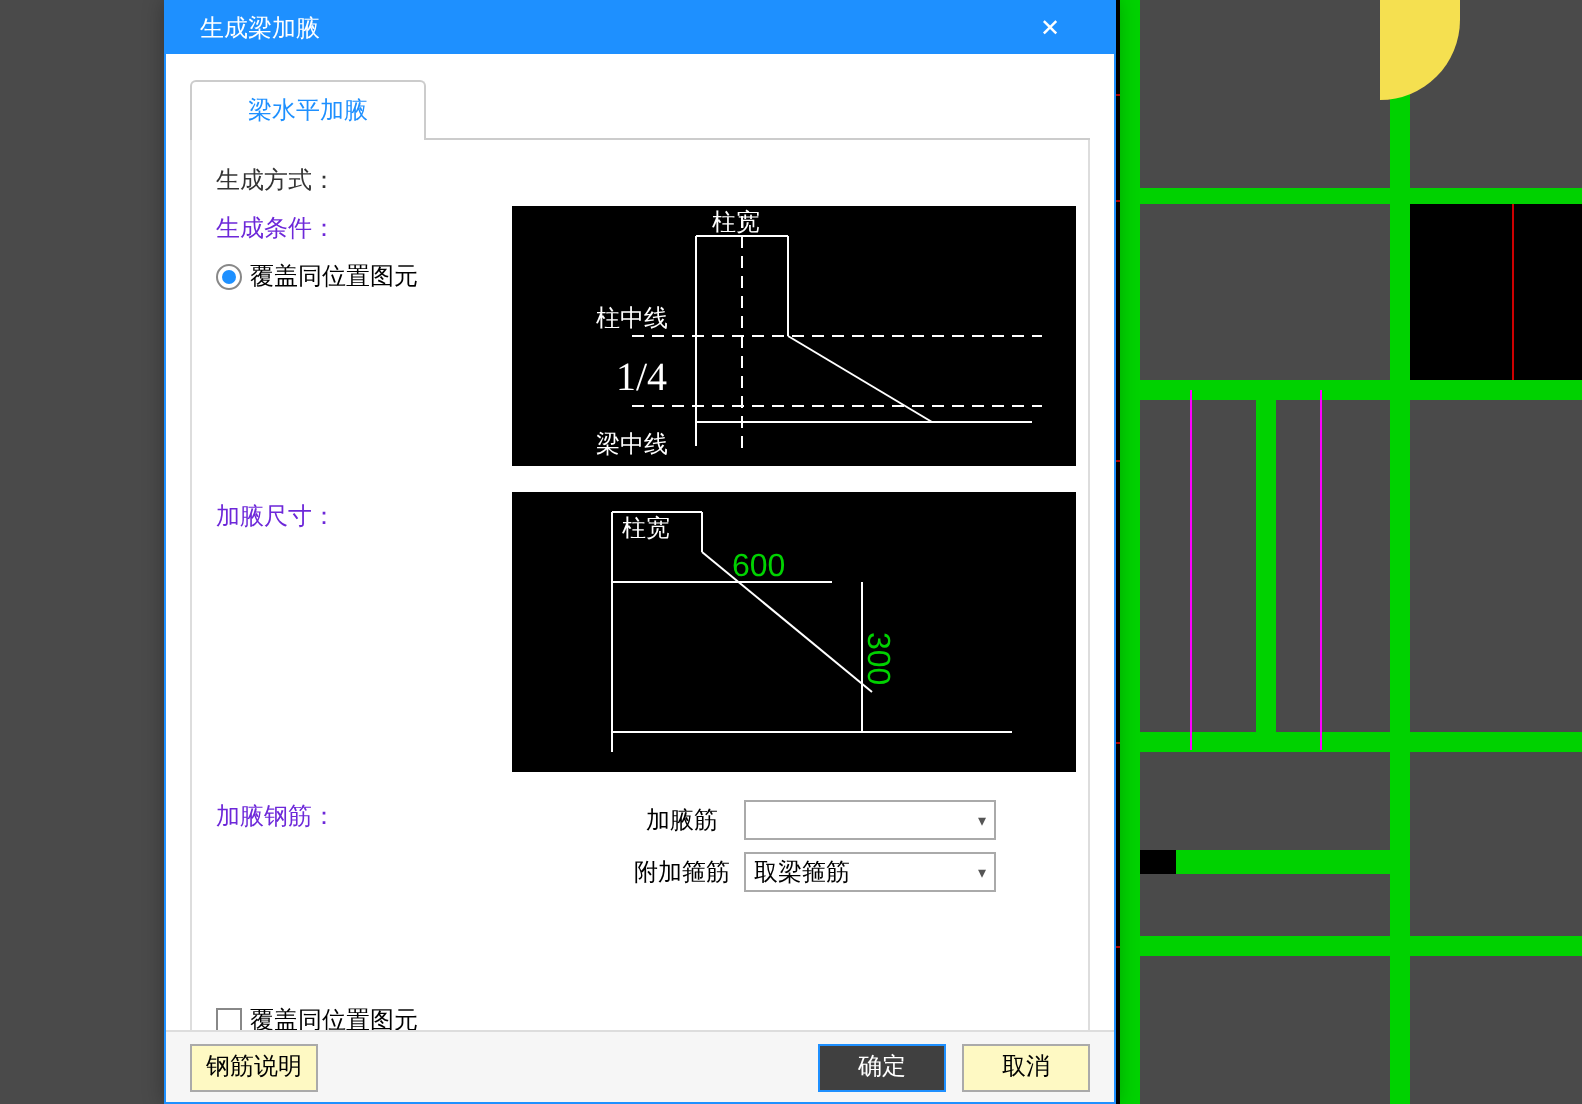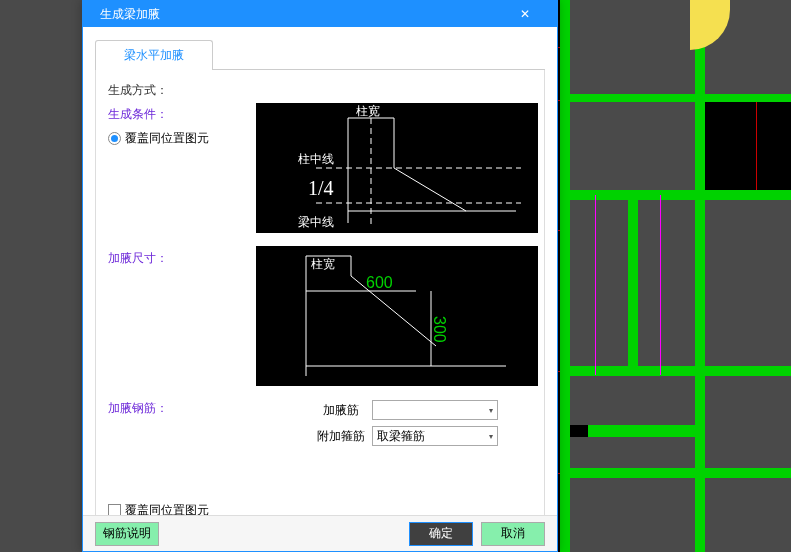--- a/index.html
+++ b/index.html
@@ -169,21 +169,21 @@
     padding: 0 12px;
     gap: 8px;
     background: #f6f6f6;
     border-top: 1px solid #ddd;
   }
   .button-bar .spacer { flex: 1; }
   .btn {
     min-width: 64px;
     height: 24px;
     border: 1px solid #aaa;
-    background: #86efac;
+    background: #fef9c3;
     display: flex;
     align-items: center;
     justify-content: center;
     cursor: pointer;
     font-size: 12px;
   }
   .btn.primary {
     background: #404040;
     border-color: #1e90ff;
     color: #fff;

